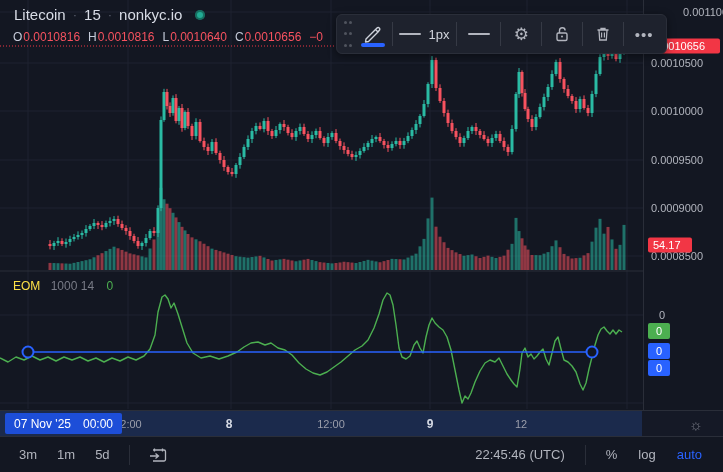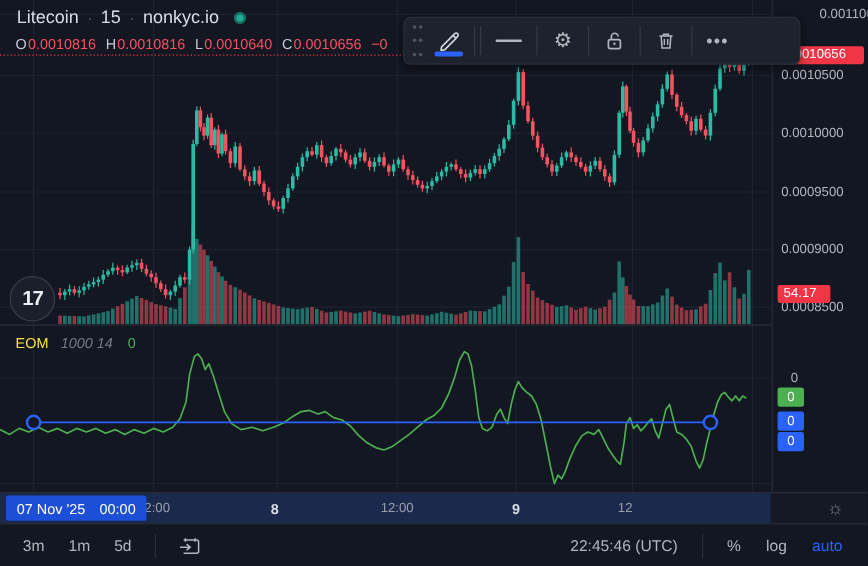--- a/index.html
+++ b/index.html
@@ -21,21 +21,21 @@
     box-shadow:inset 0 0 0 2px rgba(0,0,0,.35); margin-left:6px; }
   #ohlc-row { left:13px; top:30px; font-size:12px; color:#c6cbd9; }
   #ohlc-row b { font-weight:normal; color:#f7525f; margin:0 8px 0 1px; }
   #ohlc-row .chg { color:#f7525f; }
   #vol-row { left:13px; top:53px; font-size:12px; }
   #vol-row .lbl { color:#b8bdc9; }
   #vol-row .dim { color:#787b86; margin-left:7px; }
   #vol-row .val { color:#f7525f; margin-left:8px; }
   #eom-row { left:13px; top:279px; font-size:12px; }
   #eom-row .lbl { color:#fde047; }
-  #eom-row .dim { color:#787b86; margin-left:7px;font-style:italic; }
+  #eom-row .dim { color:#787b86; margin-left:7px; }
   #eom-row .val { color:#4caf50; margin-left:9px; }
 
   
   #draw-toolbar { position:absolute; left:336px; top:14px; width:331px; height:40px; z-index:6;
     background:#1e222d; border:1px solid #2a2e39; border-radius:6px;
     box-shadow:0 2px 8px rgba(0,0,0,.45); display:flex; align-items:center; padding:0 4px; }
   .tb-div { width:1px; height:24px; background:#363a45; margin:0 2px; }
   .tb-btn { height:32px; display:flex; align-items:center; justify-content:center; border-radius:4px;
     color:#b2b5be; position:relative; }
   #tb-handle { width:14px; display:grid; grid-template-columns:3px 3px; grid-gap:2px; justify-content:center; }
@@ -76,21 +76,20 @@
   .bb-div { width:1px; height:20px; background:#2a2e39; margin:0 8px; }
   #bb-right { margin-left:auto; display:flex; align-items:center; padding-right:12px; gap:3px; }
   #bb-auto { color:#2962ff; }
   svg.icon { display:block; }
 </style>
 </head>
 <body>
 
 <div id="app">
 
-  <div id="watermark">17</div>
   <svg id="chart-svg" width="643" height="410">
       <g>
         <line x1="28" y1="0" x2="28" y2="409" stroke="#1e2330" stroke-width="1"></line>
         <line x1="128" y1="0" x2="128" y2="409" stroke="#1e2330" stroke-width="1"></line>
         <line x1="231" y1="0" x2="231" y2="409" stroke="#1e2330" stroke-width="1"></line>
         <line x1="331" y1="0" x2="331" y2="409" stroke="#1e2330" stroke-width="1"></line>
         <line x1="430" y1="0" x2="430" y2="409" stroke="#1e2330" stroke-width="1"></line>
         <line x1="527" y1="0" x2="527" y2="409" stroke="#1e2330" stroke-width="1"></line>
         <line x1="627" y1="0" x2="627" y2="409" stroke="#1e2330" stroke-width="1"></line>
         <line x1="0" y1="12" x2="643" y2="12" stroke="#1e2330" stroke-width="1"></line>
@@ -582,20 +581,24 @@
         <i></i>
         <i></i>
     </div>
     <div id="tb-pencil" class="tb-btn">
       <svg class="icon" width="20" height="18" viewBox="0 0 20 18">
         <path d="M4 14 L13.5 4.5 L16 7 L6.5 16.5 L3.5 17 Z M13.5 4.5 L15 3 a1.6 1.6 0 0 1 2.3 0 a1.6 1.6 0 0 1 0 2.3 L16 7" fill="none" stroke="#cfd3dc" stroke-width="1.4" stroke-linejoin="round"></path>
       </svg>
       <span class="color-bar"></span>
     </div>
     <div class="tb-div"></div>
+    <div id="tb-width" class="tb-btn">
+      <span class="dash"></span>
+      <span>1px</span>
+    </div>
     <div class="tb-div"></div>
     <div id="tb-style" class="tb-btn">
       <span class="dash"></span>
     </div>
     <div class="tb-div"></div>
     <div class="tb-btn tb-ico">
       <span>⚙</span>
     </div>
     <div class="tb-div"></div>
     <div class="tb-btn tb-ico">

